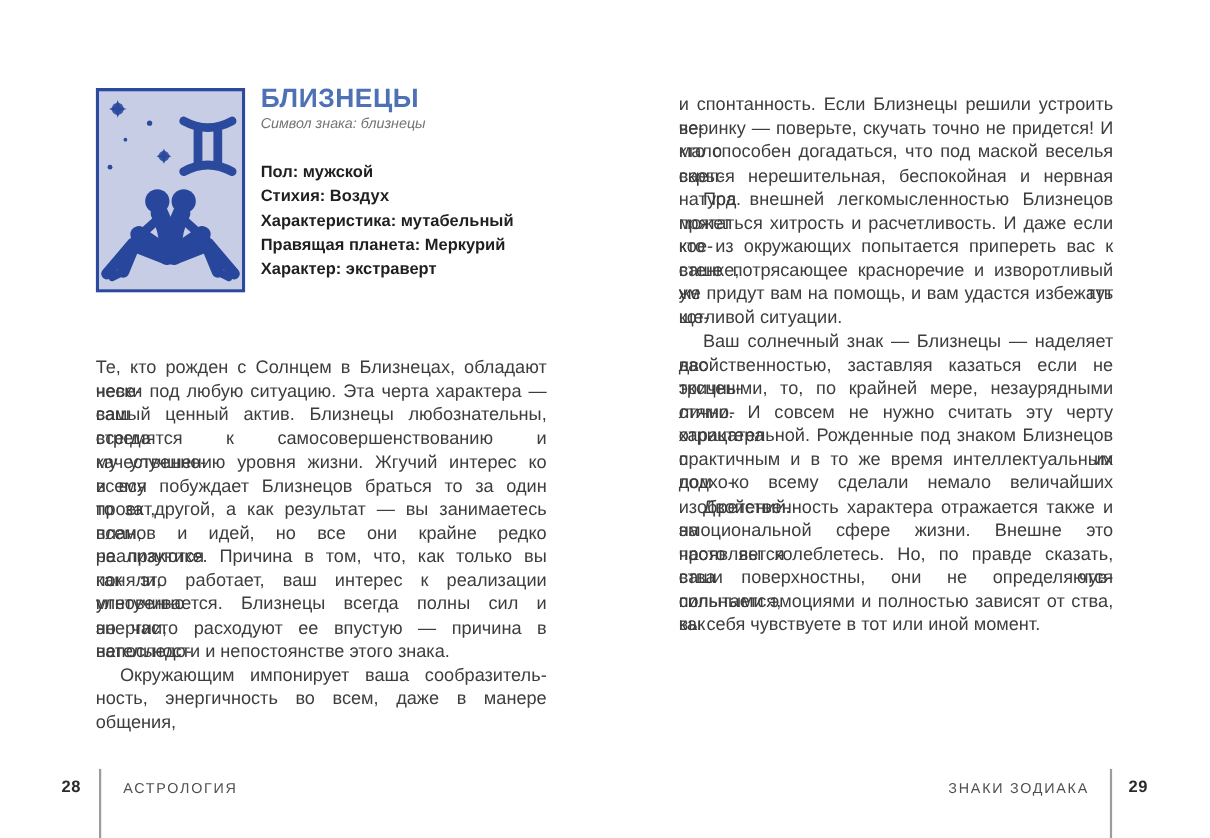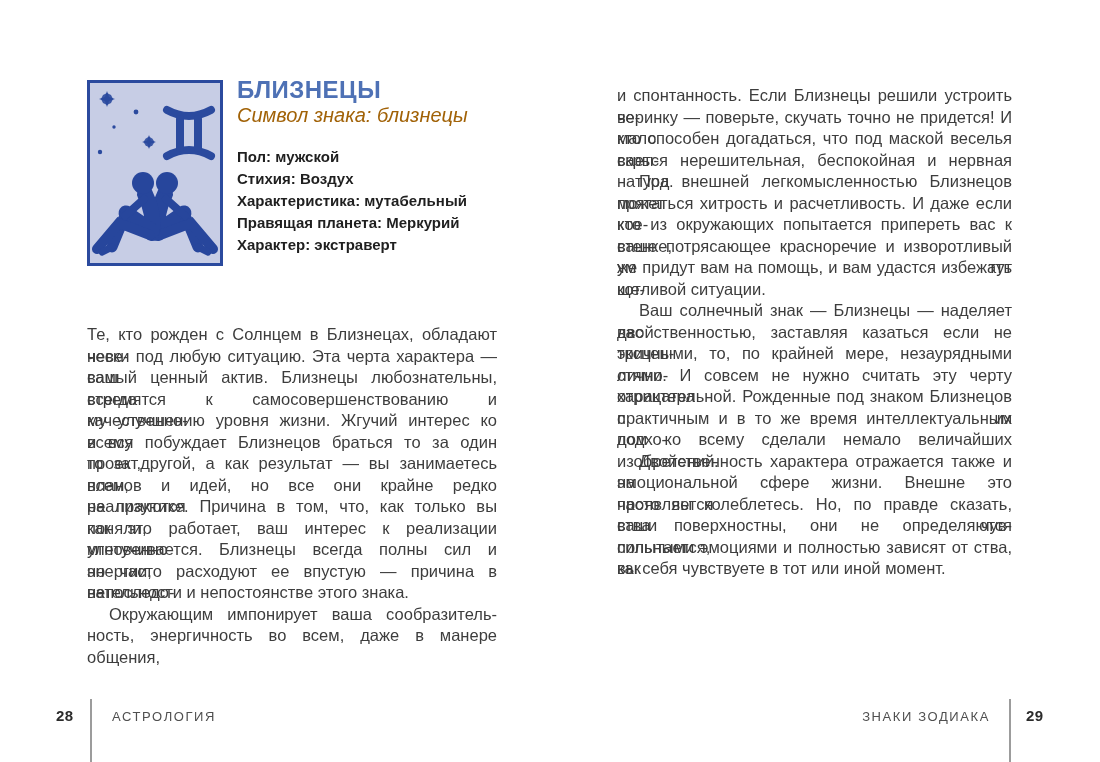--- a/index.html
+++ b/index.html
@@ -14,21 +14,21 @@
     position:absolute;left:87px;top:80px;width:136px;height:186px;
   }
   .sign-card svg{display:block;}
   .sign-title{
     position:absolute;left:237px;top:76px;
     font-size:24px;font-weight:bold;letter-spacing:.5px;
     color:var(--accent,#4e71b5);
   }
   .sign-subtitle{
     position:absolute;left:237px;top:104px;
-    font-size:20px;font-style:italic;color:#a16207;
+    font-size:13px;font-style:italic;color:#737373;
   }
   .sign-attributes{
     position:absolute;left:237px;top:146px;
   }
   .sign-attributes .attr-line{
     font-size:15px;font-weight:bold;color:#1f1f1f;
     line-height:22px;height:22px;
   }
   
   .body-col{

